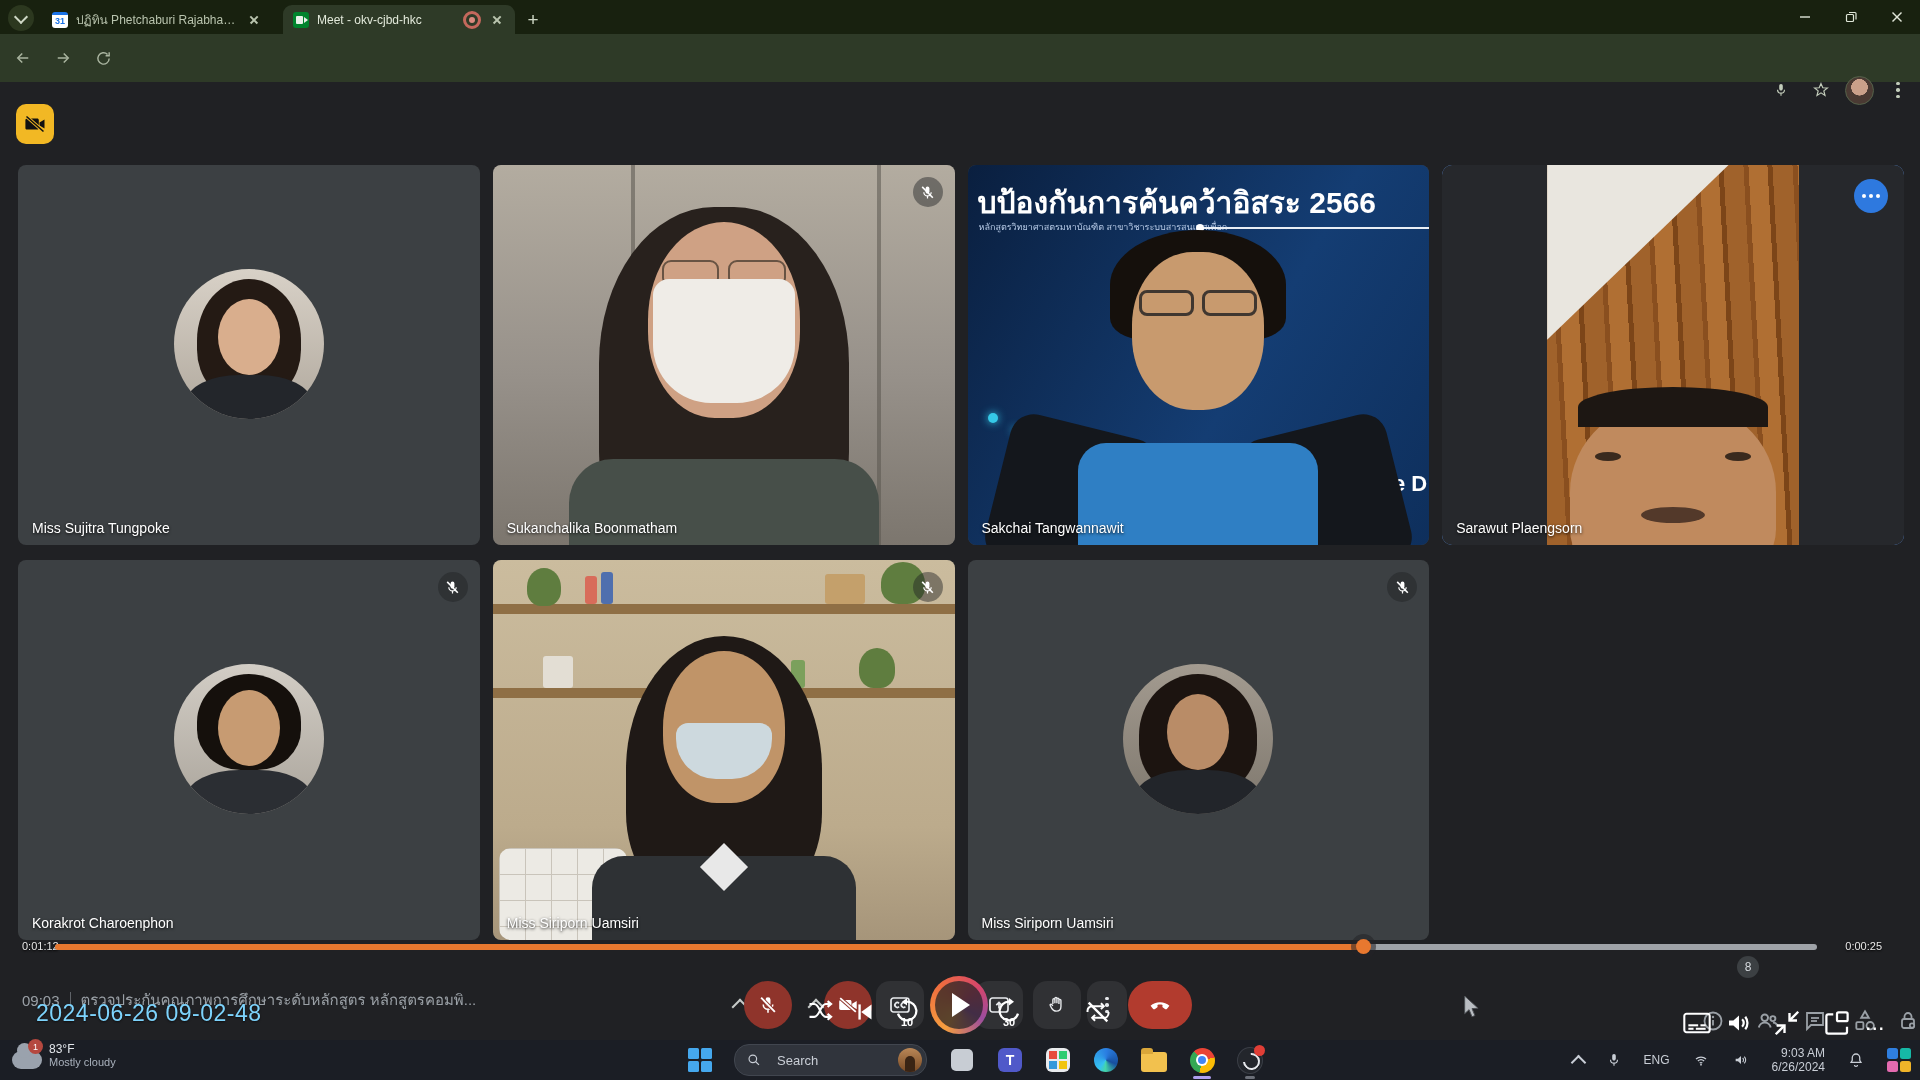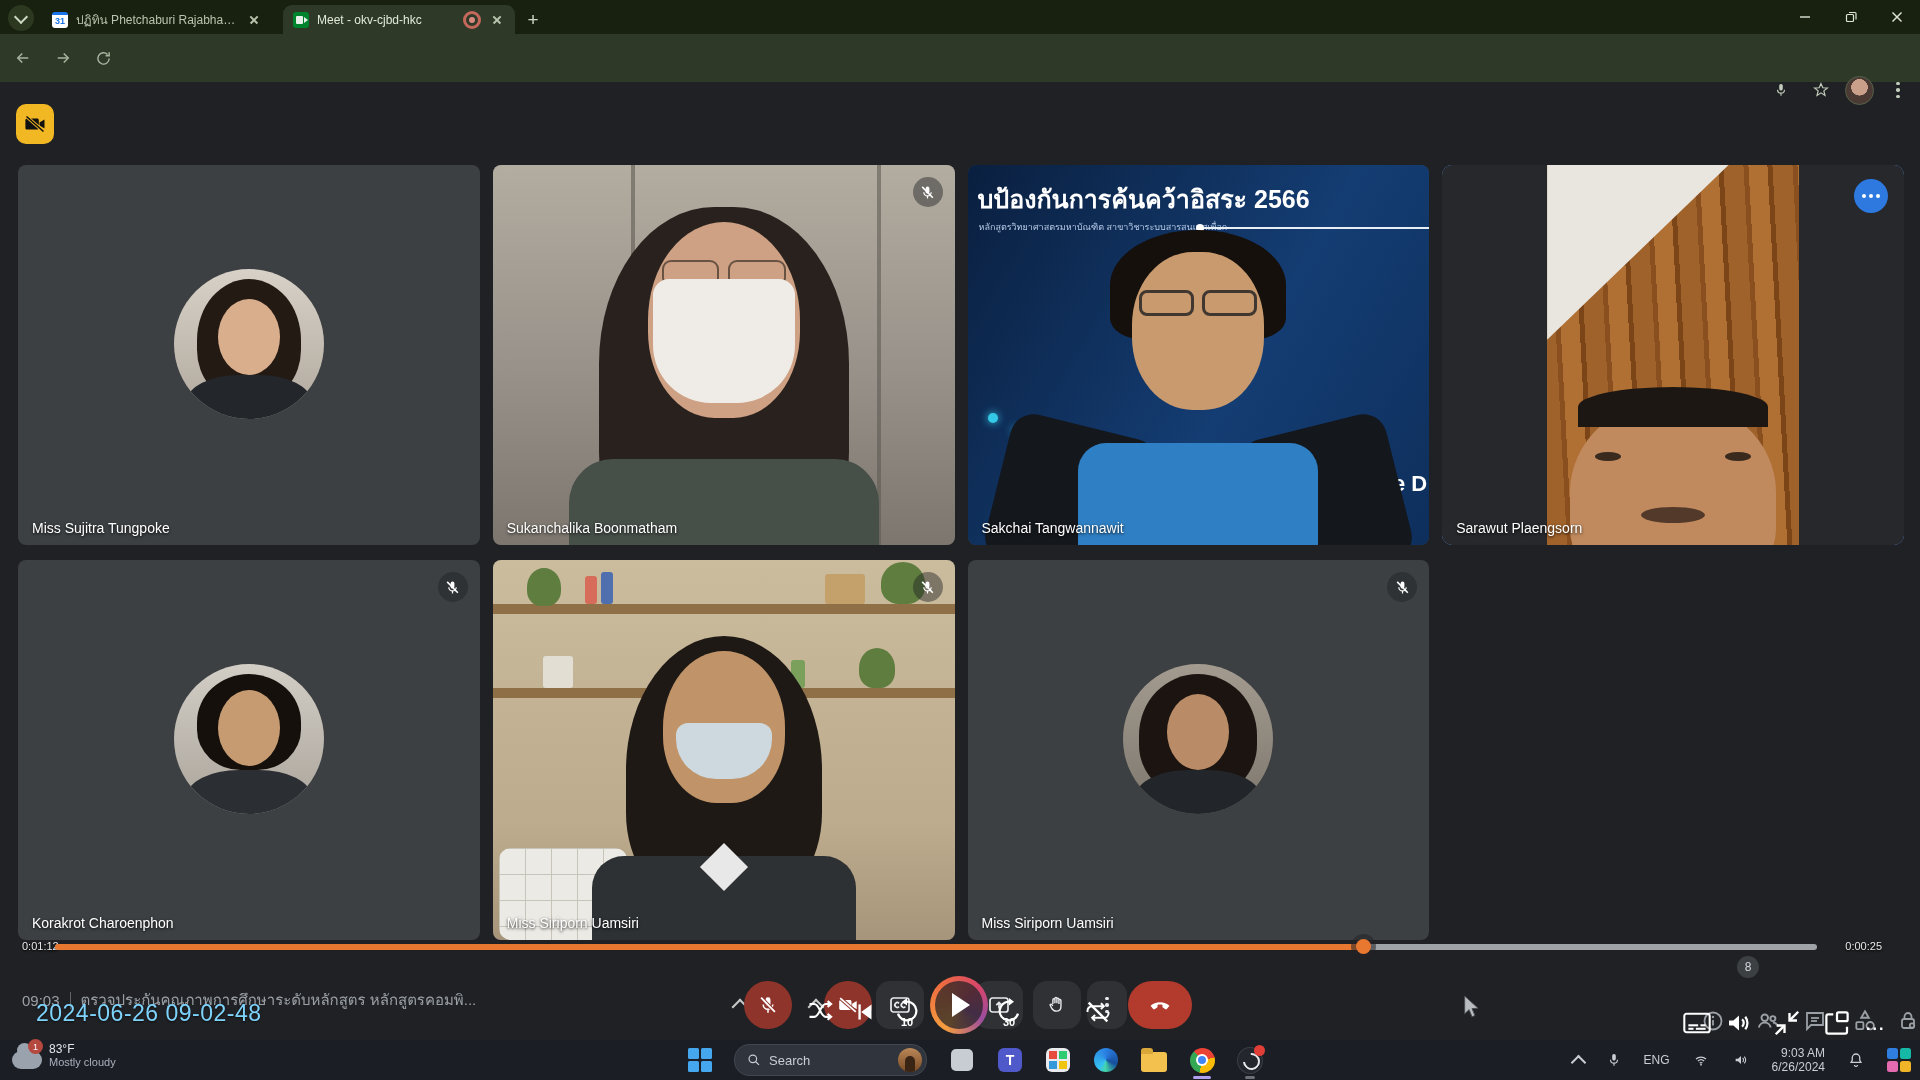--- a/index.html
+++ b/index.html
@@ -63,21 +63,21 @@
   .sc2{position:absolute;inset:0;background:linear-gradient(180deg,#b3aca0,#97918a 55%,#7c766e);}
   .sc2 .panel{position:absolute;top:0;bottom:0;width:4px;background:rgba(90,85,78,.55);}
   .sc2 .hair{position:absolute;left:50%;top:11%;transform:translateX(-50%);width:250px;height:340px;background:#28211d;border-radius:46% 46% 28% 28%;}
   .sc2 .face{position:absolute;left:50%;top:15%;transform:translateX(-50%);width:152px;height:196px;background:#cfa184;border-radius:50% 50% 44% 44%;}
   .sc2 .glasses{position:absolute;left:50%;top:25%;transform:translateX(-50%);width:124px;height:27px;display:flex;gap:9px;}
   .sc2 .glasses i{flex:1;border:2.5px solid rgba(60,50,40,.7);border-radius:9px;}
   .sc2 .mask{position:absolute;left:50%;top:30%;transform:translateX(-50%);width:142px;height:124px;background:#efece7;border-radius:16px 16px 58px 58px;}
   .sc2 .body{position:absolute;left:50%;bottom:-10px;transform:translateX(-50%);width:310px;height:96px;background:#474f49;border-radius:44px 44px 0 0;}
   
   .sc3{position:absolute;inset:0;background:linear-gradient(120deg,#0a1f3f,#143d73 58%,#0e2f5c);}
-  .sl-title{position:absolute;left:10px;top:14px;color:#fff;font-weight:bold;font-size:25px;white-space:nowrap;}
+  .sl-title{position:absolute;left:10px;top:14px;color:#fff;font-weight:bold;font-size:30px;white-space:nowrap;}
   .sl-sub{position:absolute;left:11px;top:55px;color:#b9cce8;font-size:9px;white-space:nowrap;width:54%;overflow:hidden;}
   .sl-line{position:absolute;left:232px;right:0;top:62px;height:2px;background:#e8eef5;}
   .sl-line:before{content:"";position:absolute;left:-4px;top:-3px;width:8px;height:8px;border-radius:50%;background:#fff;}
   .sl-dot{position:absolute;border-radius:50%;background:#35c9e8;box-shadow:0 0 8px #35c9e8;}
   .sl-part{position:absolute;right:2px;top:306px;color:#fff;font-weight:bold;font-size:22px;white-space:nowrap;}
   .sc3 .hair{position:absolute;left:50%;top:17%;transform:translateX(-50%);width:176px;height:110px;background:#15100c;border-radius:50% 50% 20% 20%;}
   .sc3 .face{position:absolute;left:50%;top:23%;transform:translateX(-50%);width:132px;height:158px;background:#c89a6e;border-radius:46%;}
   .sc3 .glasses{position:absolute;left:50%;top:33%;transform:translateX(-50%);width:118px;height:26px;display:flex;gap:8px;}
   .sc3 .glasses i{flex:1;border:3px solid rgba(30,30,32,.8);border-radius:8px;}
   .sc3 .shirt{position:absolute;left:50%;bottom:-6px;transform:translateX(-50%);width:240px;height:108px;background:#2f7fc4;border-radius:28px 28px 0 0;}
@@ -132,21 +132,21 @@
   .taskbar{position:absolute;left:0;top:1040px;width:100%;height:40px;background:#1b1e25;}
   .weather{position:absolute;left:12px;top:3px;display:flex;align-items:center;gap:7px;color:#aab2bd;}
   .weather .badge{position:absolute;left:16px;top:-4px;width:15px;height:15px;border-radius:50%;background:#b5483f;color:#fff;font-size:9px;display:flex;align-items:center;justify-content:center;}
   .cloud{width:30px;height:18px;background:#9aa2ad;border-radius:10px;position:relative;margin-top:8px;}
   .cloud:before{content:"";position:absolute;left:5px;top:-8px;width:15px;height:15px;border-radius:50%;background:#9aa2ad;}
   .wtemp{font-size:12px;color:#e2e6eb;line-height:13px;}
   .wcond{font-size:11px;color:#aab2bd;line-height:13px;}
   .tb-center{position:absolute;left:688px;top:0;height:40px;display:flex;align-items:center;gap:22px;}
   .win-start{width:24px;height:24px;display:grid;grid-template-columns:11px 11px;grid-template-rows:11px 11px;gap:2px;}
   .win-start i{background:#45a8ee;border-radius:1.5px;}
-  .searchbox{width:175px;height:30px;border-radius:15px;background:#30343c;border:1px solid #41464f;display:flex;align-items:center;padding:0 4px 0 12px;gap:8px;color:#c9ced6;font-size:13px;}
+  .searchbox{width:175px;height:30px;border-radius:15px;background:#30343c;border:1px solid #41464f;display:flex;align-items:center;padding:0 4px 0 12px;gap:16px;color:#c9ced6;font-size:13px;}
   .petra{margin-left:auto;width:24px;height:24px;border-radius:12px;background:linear-gradient(180deg,#b98757,#7a4a24);position:relative;overflow:hidden;}
   .petra:before{content:"";position:absolute;left:7px;top:8px;width:10px;height:16px;border-radius:5px 5px 0 0;background:#3a2414;}
   .tbicon{width:26px;height:26px;position:relative;}
   .taskview{width:22px;height:22px;background:#c8cdd4;border-radius:5px;position:relative;}
   .taskview:before{content:"";position:absolute;left:-5px;top:5px;width:22px;height:22px;background:#8d939c;border-radius:5px;z-index:-1;}
   .teams{width:24px;height:24px;border-radius:6px;background:#5059c9;color:#fff;font-weight:bold;font-size:14px;display:flex;align-items:center;justify-content:center;}
   .store{width:24px;height:24px;border-radius:6px;background:#e8eaed;display:grid;grid-template-columns:8px 8px;grid-template-rows:8px 8px;gap:2px;padding:3px;box-sizing:border-box;}
   .store i:nth-child(1){background:#e74c3c;} .store i:nth-child(2){background:#2ecc71;}
   .store i:nth-child(3){background:#3498db;} .store i:nth-child(4){background:#f1c40f;}
   .edge{width:24px;height:24px;border-radius:50%;background:conic-gradient(from 220deg,#35c1f1,#2a7de1 40%,#174f9e 70%,#45d6a8 90%,#35c1f1);}

